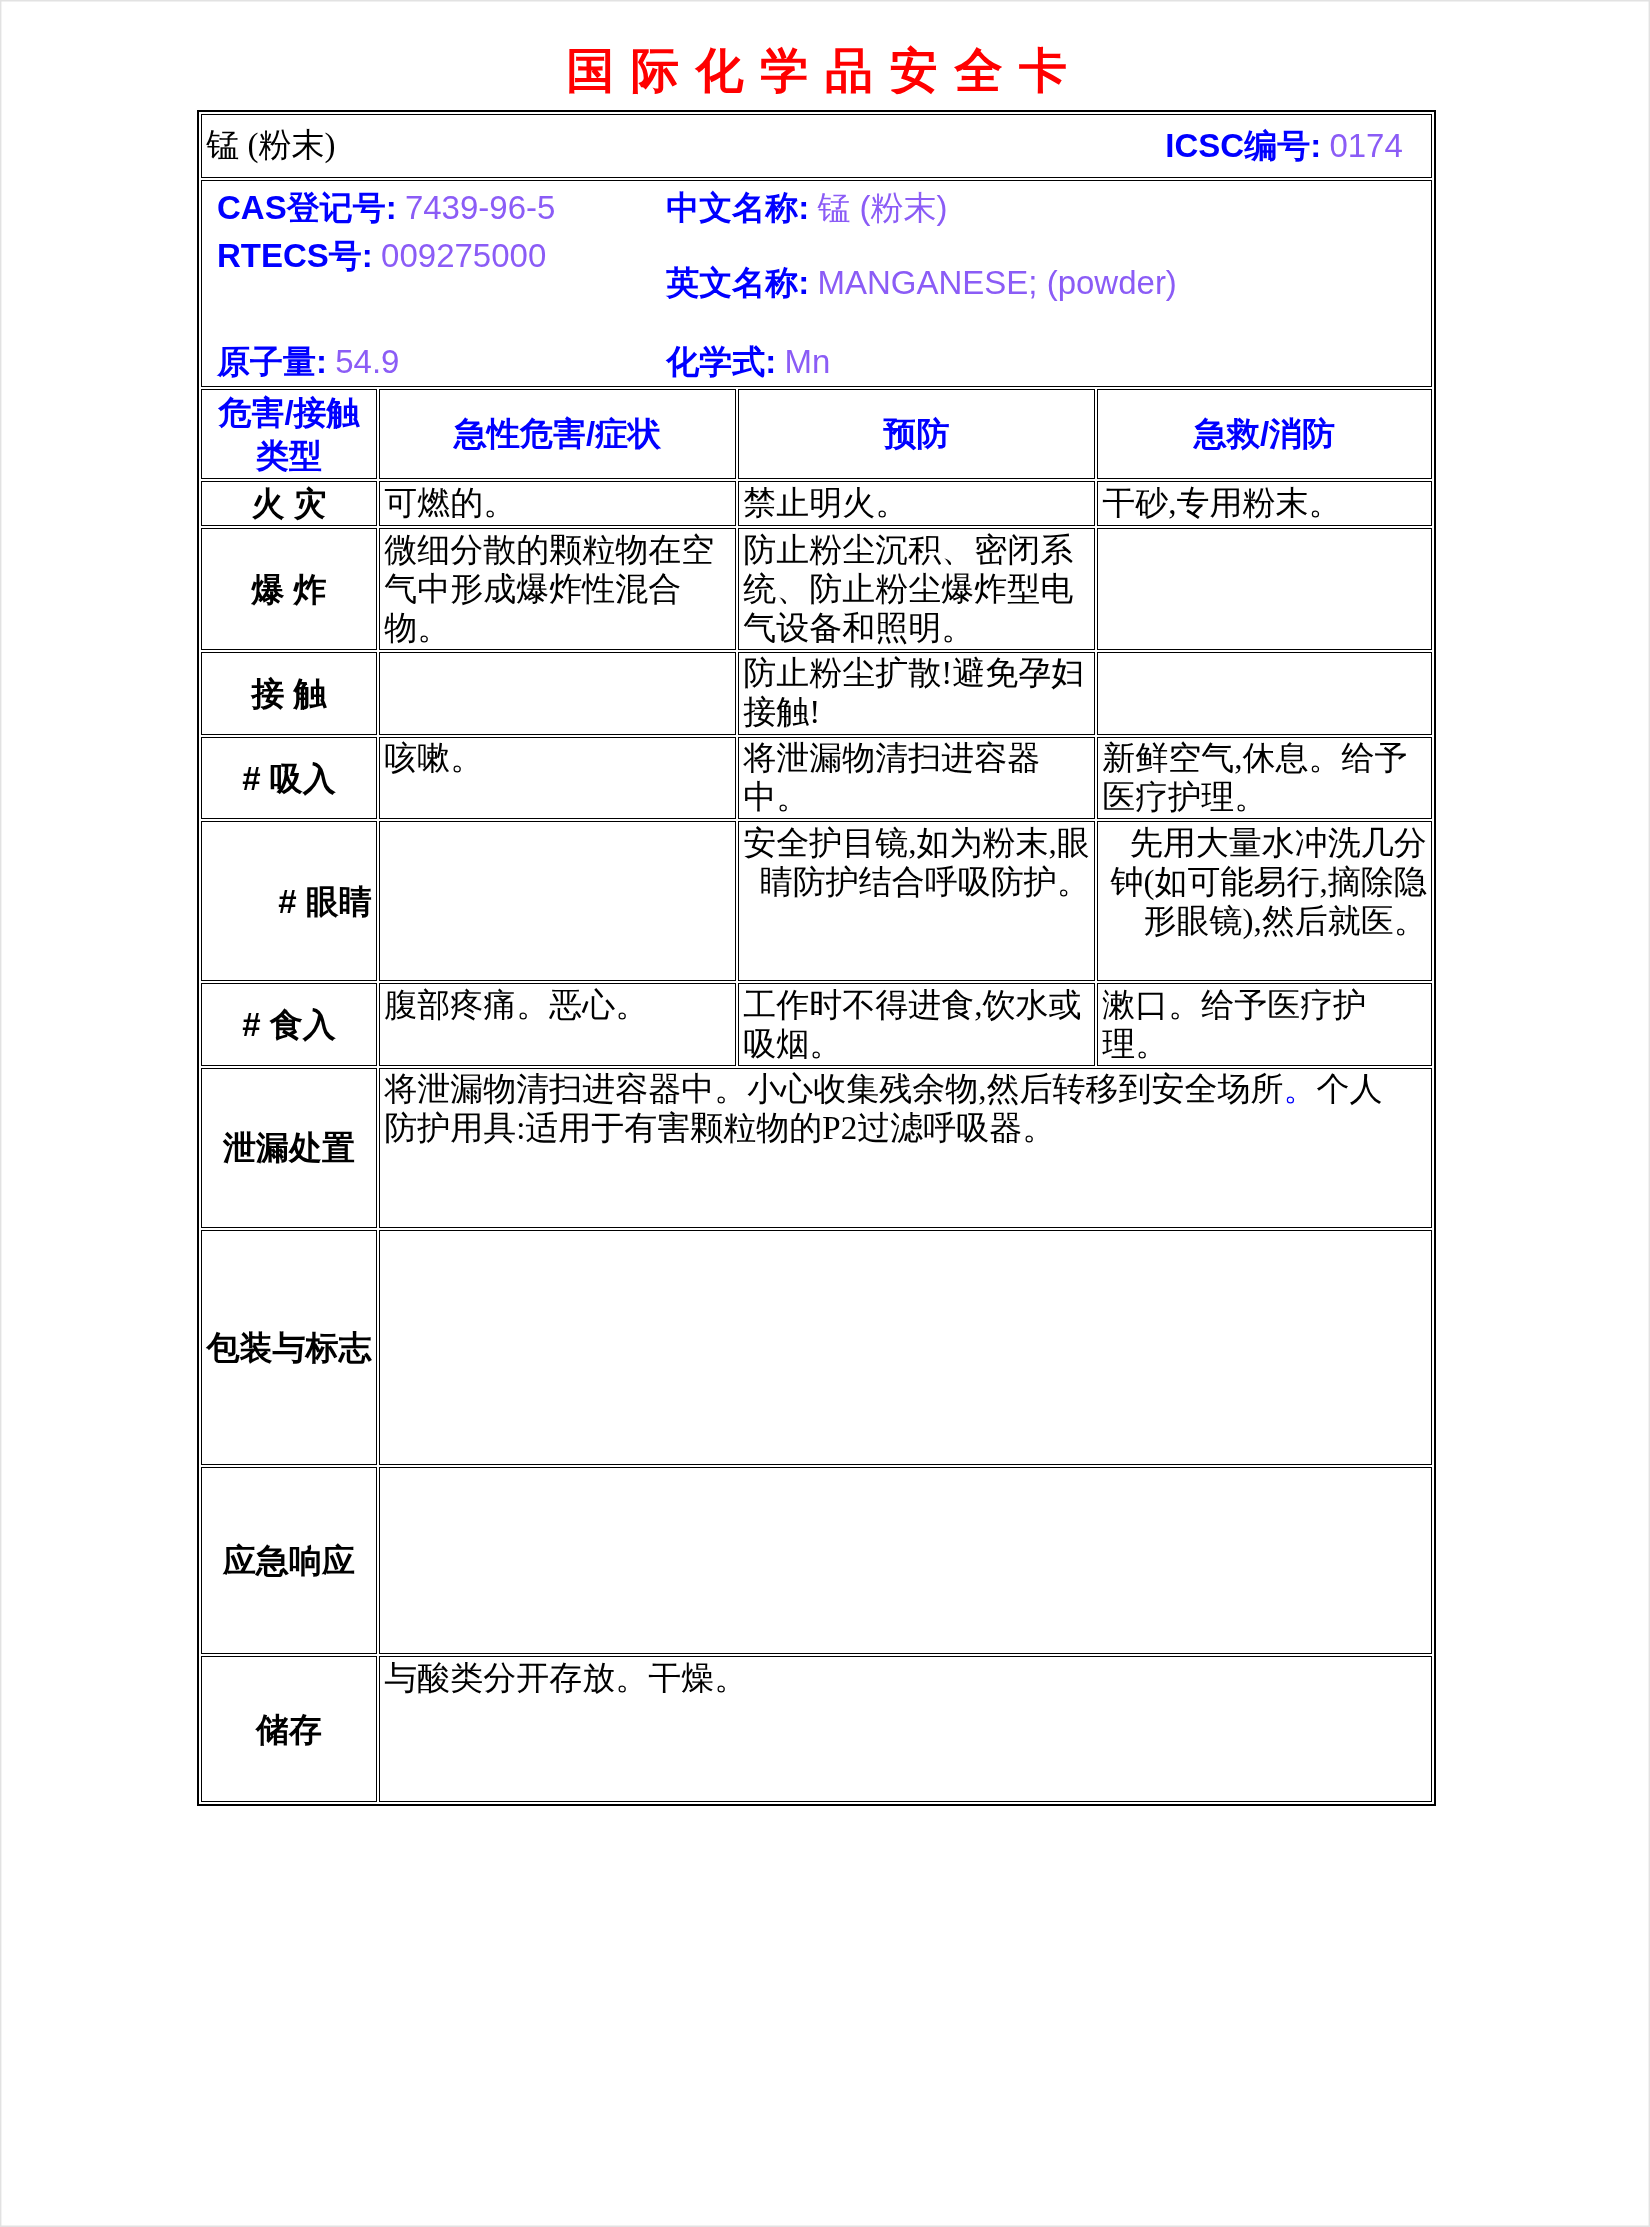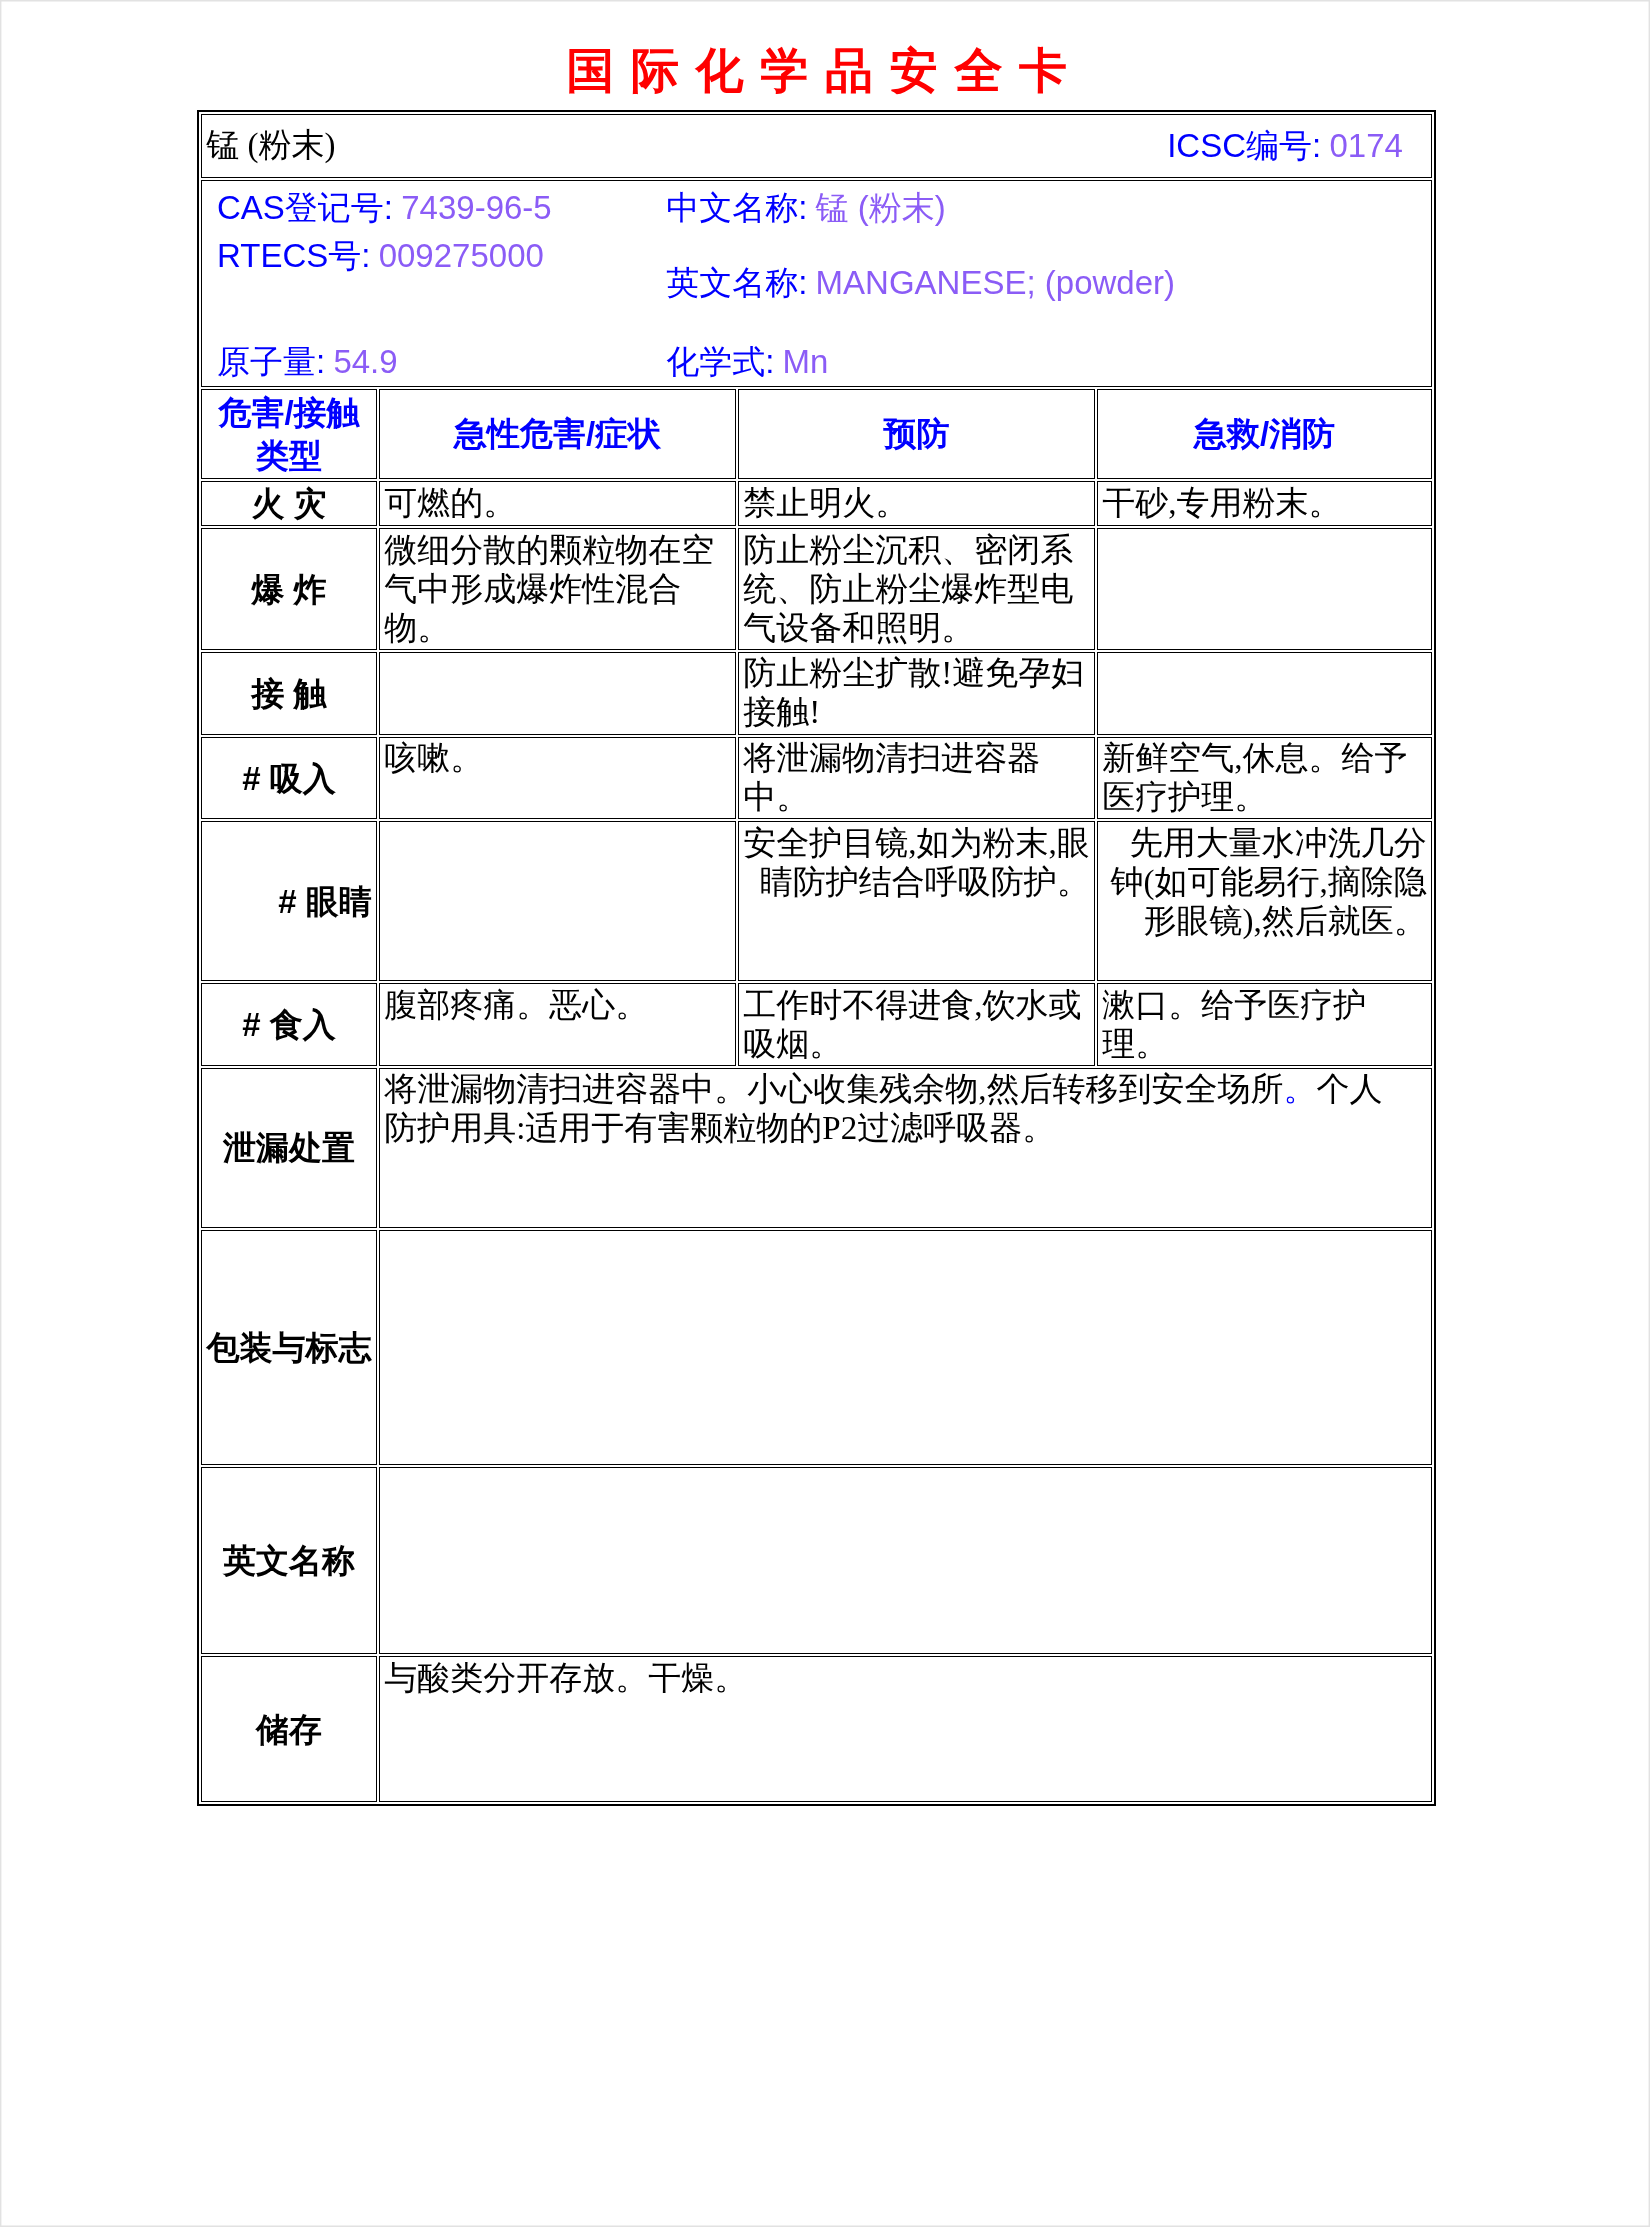--- a/index.html
+++ b/index.html
@@ -12,21 +12,21 @@
   .tbl-wrap{position:absolute;left:197px;top:110px;width:1249px;}
   table.icsc{width:1087px;table-layout:fixed;border-collapse:separate;border-spacing:2.1px;
              border:2.1px solid #000;background:#fff;}
   td{border:1.4px solid #000;padding:1.4px 4.2px;font-size:33px;line-height:39px;
      color:#000;vertical-align:top;word-break:break-all;overflow:hidden;
      font-family:"Liberation Serif","DejaVu Serif",serif;}
   td.lbl{vertical-align:middle;text-align:center;color:#000000;font-weight:bold;
          font-family:"Liberation Sans","DejaVu Sans",sans-serif;word-break:keep-all;}
   td.hdr{vertical-align:middle;text-align:center;color:#0000ff;font-weight:bold;
          font-family:"Liberation Sans","DejaVu Sans",sans-serif;line-height:43px;}
-  .blue{color:#0000ff;font-weight:normal;font-family:"Liberation Sans","DejaVu Sans",sans-serif;}
+  .blue{color:#0000ff;font-weight:bold;font-family:"Liberation Sans","DejaVu Sans",sans-serif;}
   .black{color:#8b5cf6;font-weight:normal;font-family:Liberation Sans, sans-serif;}
   .toprow{display:flex;justify-content:space-between;align-items:center;height:59px;}
   .ids{position:relative;height:202px;}
   .ids .item{position:absolute;white-space:nowrap;margin-left:8px;}
   .dotblue{color:#0000ff;}
   
   .h-top td{height:59px;}
   .h-ids td{height:202px;}
   .h-head td{height:84px;}
   .h-fire td{height:40px;}
@@ -161,21 +161,21 @@
           <div>防护用具:适用于有害颗粒物的P2过滤呼吸器。</div>
         </td>
       </tr>
 
       <tr class="h-pack">
         <td class="lbl">包装与标志</td>
         <td colspan="3"></td>
       </tr>
 
       <tr class="h-emer">
-        <td class="lbl">英文名称</td>
+        <td class="lbl">应急响应</td>
         <td colspan="3"></td>
       </tr>
 
       <tr class="h-store">
         <td class="lbl">储存</td>
         <td colspan="3">与酸类分开存放。干燥。</td>
       </tr>
 
     </tbody>
       </table>

